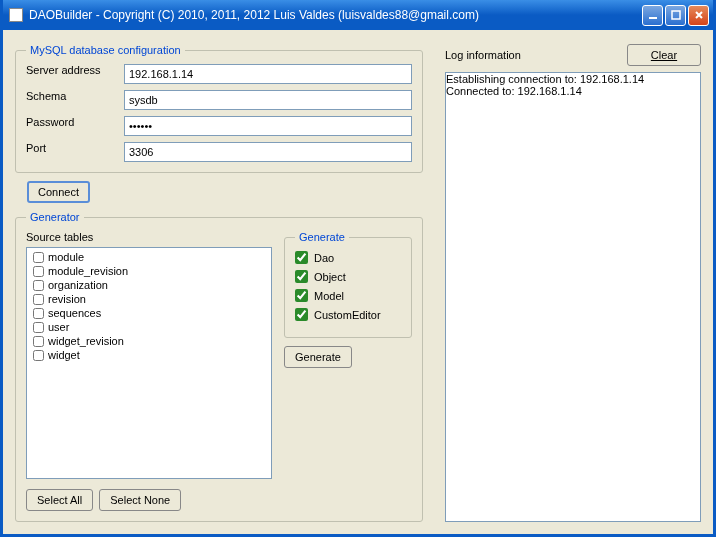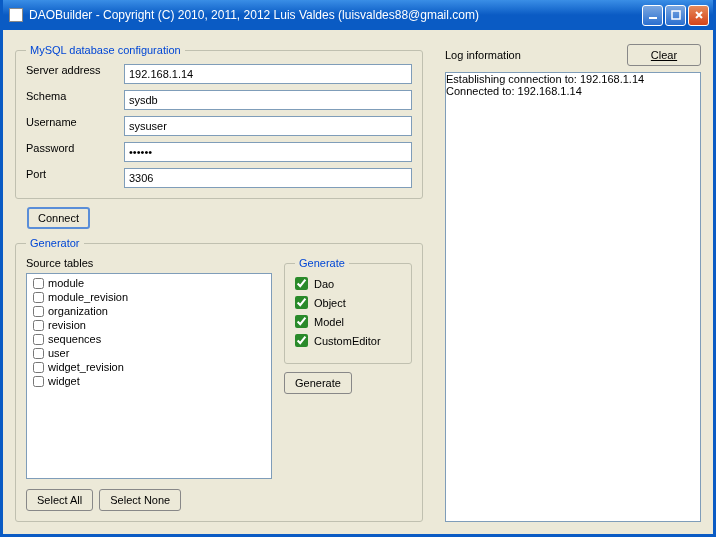--- a/index.html
+++ b/index.html
@@ -183,24 +183,20 @@
           <legend>MySQL database configuration</legend>
           <div class="row">
             <div class="lbl">Server address</div>
             <input type="text" value="192.168.1.14" style="">
           </div>
           <div class="row">
             <div class="lbl">Schema</div>
             <input type="text" value="sysdb" style="">
           </div>
           <div class="row">
-            <div class="lbl">Username</div>
-            <input type="text" value="sysuser" style="">
-          </div>
-          <div class="row">
             <div class="lbl">Password</div>
             <input type="text" value="••••••" style="">
           </div>
           <div class="row">
             <div class="lbl">Port</div>
             <input type="text" value="3306" style="">
           </div>
         </fieldset>
 
         <div class="connect-row">

